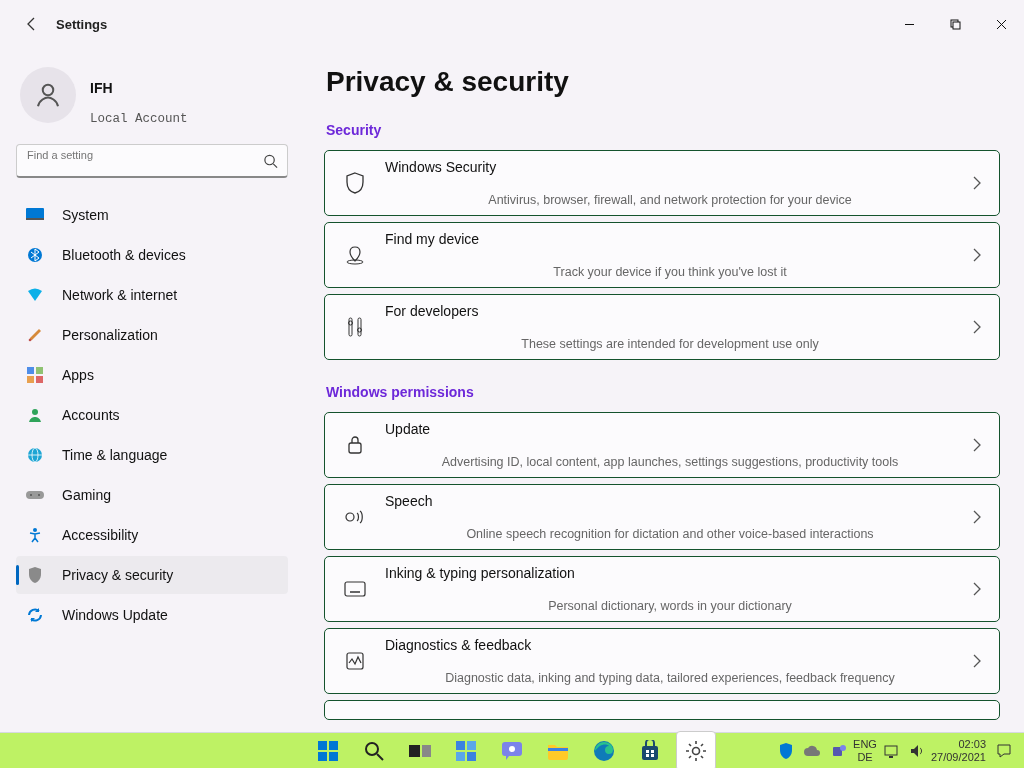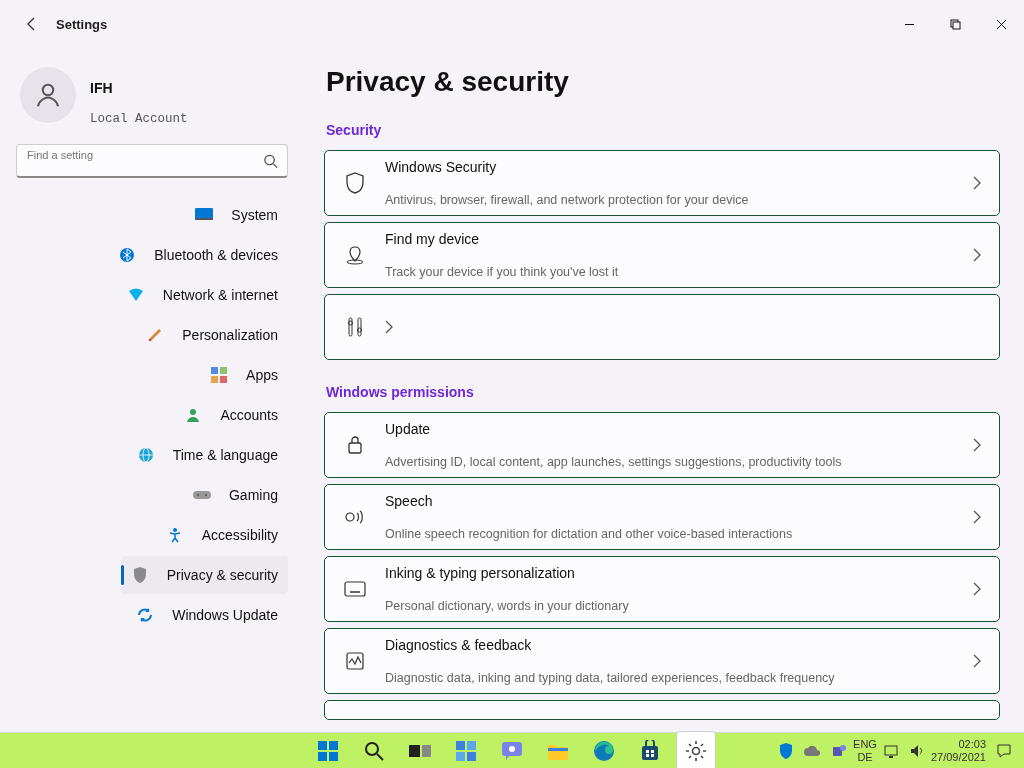--- a/index.html
+++ b/index.html
@@ -18,37 +18,37 @@
 .sidebar { width: 300px; padding: 8px 12px 8px 16px; display:flex; flex-direction:column; }
 .account { display:flex; align-items:center; gap:14px; margin: 8px 0 18px 4px; }
 .avatar { width:56px; height:56px; border-radius:50%; background:#e7e3ea; display:flex; align-items:center; justify-content:center; }
 .acct-name { font-size:14px; font-weight:600; color:#111;margin-top:16px; }
 .acct-sub { font-size:12.5px; color:#555; margin-top:16px;font-family:Liberation Mono, monospace; }
 
 .search { position:relative; margin-bottom:18px; }
 .search input { width:100%; height:34px; border:1px solid #ccc; border-bottom:2px solid #888; background:#fcfbfd; border-radius:4px; padding:0 38px 11px 10px; font-size:11px; color:#333; outline:none; }
 .search-icon { position:absolute; right:10px; top:50%; transform:translateY(-50%); }
 
-.nav { display:flex; flex-direction:column; gap:2px;align-items:flex-end; }
+.nav { display:flex; flex-direction:column; gap:2px; }
 .nav-item { display:flex; align-items:center; height:38px; padding:0 10px; border-radius:4px; gap:18px; cursor:default; position:relative; }
 .nav-item.active { background:#eceaee; }
 .nav-item.active::before { content:""; position:absolute; left:0; top:9px; bottom:9px; width:3px; background:#0067c0; border-radius:2px; }
 .nav-ico { width:18px; display:flex; align-items:center; justify-content:center; }
 .nav-label { font-size:14px; color:#111; }
 
 
 .main { flex:1; padding: 10px 24px 0 24px; overflow-y:auto; }
 .page-title { font-size:28px; font-weight:600; color:#111; margin: 8px 0 24px 2px; }
 .sect-head { font-size:14px; font-weight:600; color:#6d28d9; margin: 0 0 12px 2px; }
 .cards { display:flex; flex-direction:column; gap:6px; margin-bottom:24px; }
 .card { background:#fcfbfd; border:1px solid #14532d; border-radius:5px; height:66px; display:flex; align-items:center; padding:0 18px; gap:18px; }
 .card-ico { width:24px; display:flex; align-items:center; justify-content:center; color:#333; }
 .card-body { flex:1; }
 .card-title { font-size:14px; color:#111; }
-.card-sub { font-size:12.5px; color:#666; margin-top:18px; }
+.card-sub { font-size:12.5px; color:#666; margin-top:18px;text-align:center; }
 .chevron { color:#555; }
 
 
 .taskbar { position:fixed; bottom:0; left:0; right:0; height:36px; background:#bef264; border-top:1px solid #d6d9e0; display:flex; align-items:center; }
 .tb-center { position:absolute; left:50%; transform:translateX(-50%); display:flex; gap:6px; align-items:center; }
 .tb-btn { width:40px; height:40px; display:flex; align-items:center; justify-content:center; border-radius:4px; }
 .tb-btn.active { background:#fff; border:1px solid #ccc; }
 .tb-right { margin-left:auto; display:flex; align-items:center; gap:6px; padding-right:8px; font-size:11px; color:#333; }
 .tray-group { display:flex; align-items:center; gap:10px; }
 .lang { display:flex; flex-direction:column; line-height:1.1; align-items:center; font-size:11px; }
@@ -258,20 +258,24 @@
       </div>
       <div class="card">
         <span class="card-ico">
             <svg width="20" height="22" viewBox="0 0 20 22">
               <rect x="4" y="2" width="3" height="18" rx="1.5" stroke="#333" fill="none"></rect>
               <rect x="13" y="2" width="3" height="18" rx="1.5" stroke="#333" fill="none"></rect>
               <circle cx="5.5" cy="7" r="2" stroke="#333" fill="none"></circle>
               <circle cx="14.5" cy="14" r="2" stroke="#333" fill="none"></circle>
             </svg>
           </span>
+        <div class="card-body">
+          <div class="card-title">For developers</div>
+          <div class="card-sub">These settings are intended for development use only</div>
+        </div>
         <span class="chevron">
             <svg width="8" height="14" viewBox="0 0 8 14">
               <path d="M1 1l6 6-6 6" stroke="#555" stroke-width="1.3" fill="none"></path>
             </svg>
           </span>
       </div>
     </div>
 
     <div class="sect-head">Windows permissions</div>
     <div class="cards">

